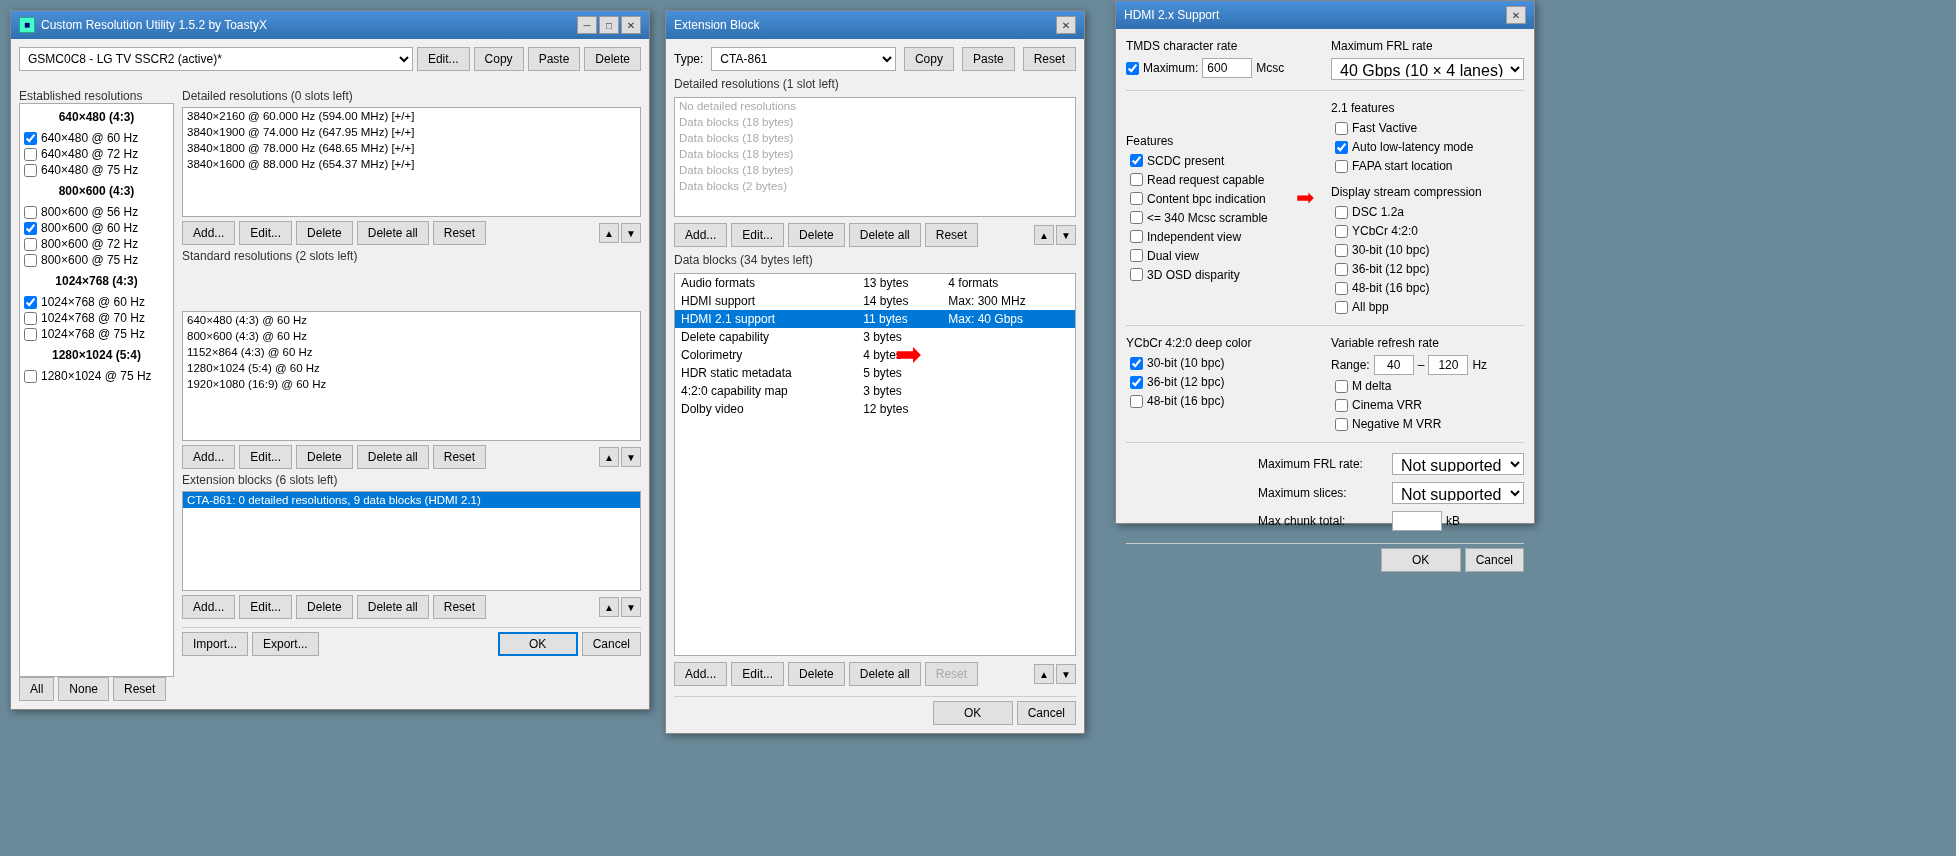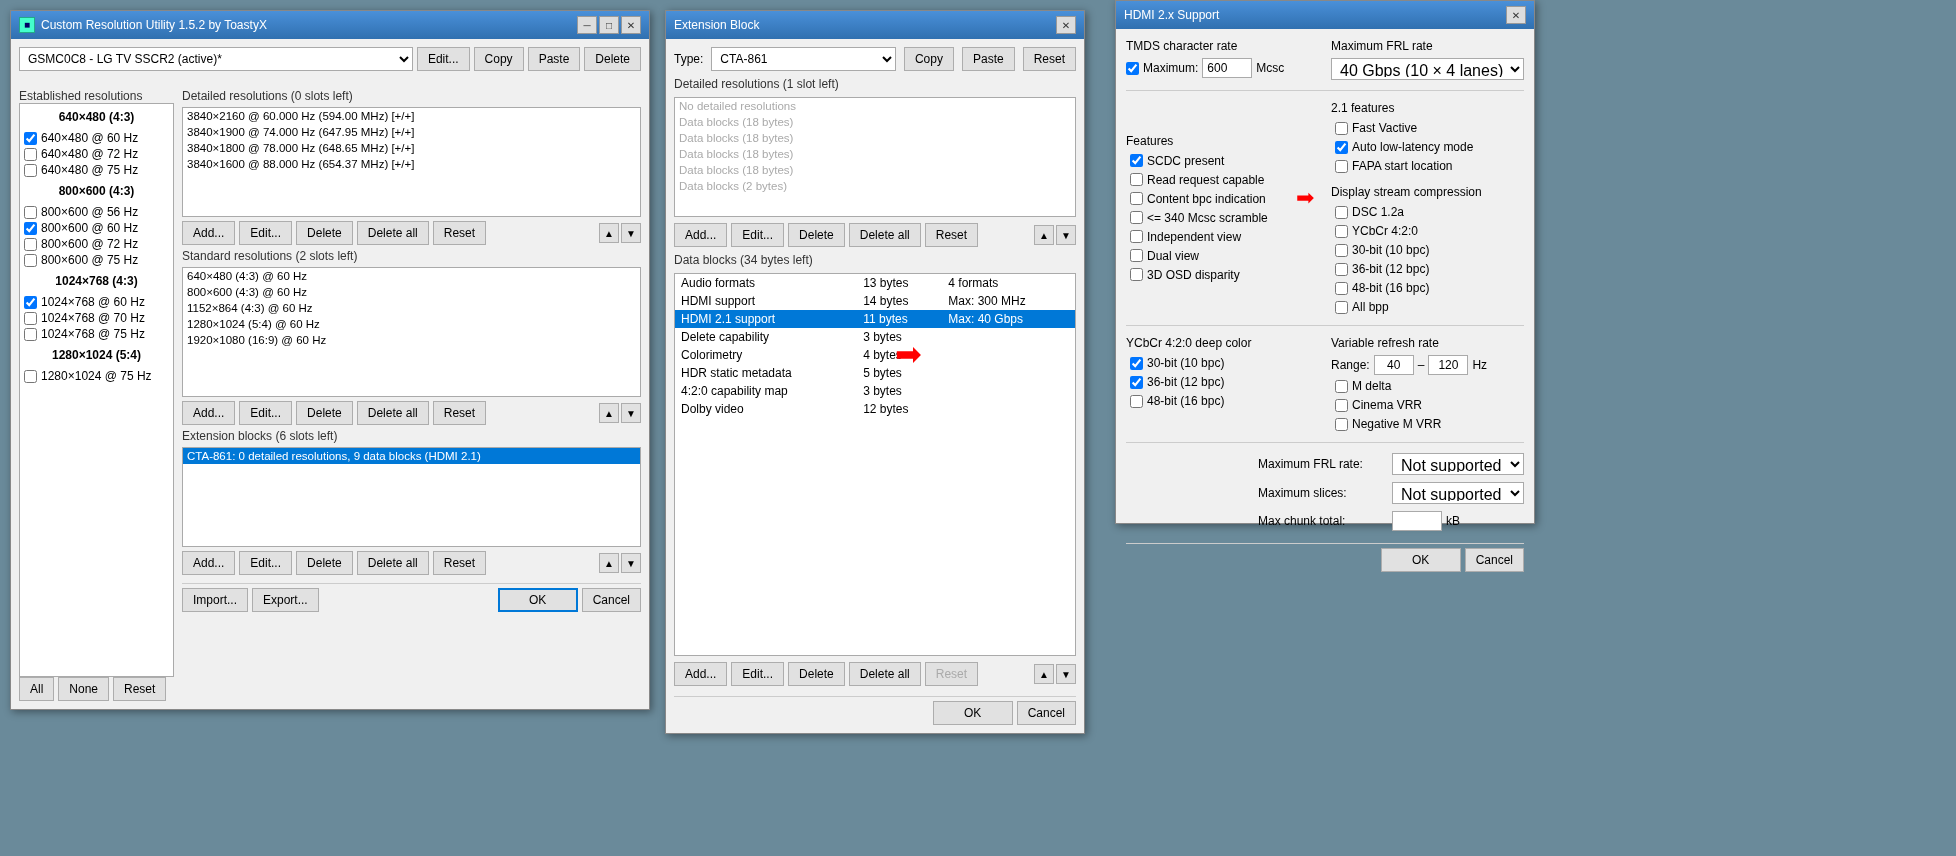--- a/index.html
+++ b/index.html
@@ -430,21 +430,21 @@
           <button class="btn">Delete</button>
           <button class="btn">Delete all</button>
           <button class="btn">Reset</button>
           <span style="margin-left:auto; display:flex; gap:2px;">
             <div class="nav-btn">▲</div>
             <div class="nav-btn">▼</div>
           </span>
         </div>
 
         <div class="panel-label">Standard resolutions (2 slots left)</div>
-        <div class="list-box" style="height:130px; flex:none;">
+        <div class="list-box" style="height:130px; flex:none;margin-top:44px;">
           <div class="list-box-item">640×480 (4:3) @ 60 Hz</div>
           <div class="list-box-item">800×600 (4:3) @ 60 Hz</div>
           <div class="list-box-item">1152×864 (4:3) @ 60 Hz</div>
           <div class="list-box-item">1280×1024 (5:4) @ 60 Hz</div>
           <div class="list-box-item">1920×1080 (16:9) @ 60 Hz</div>
         </div>
         <div class="btn-row">
           <button class="btn">Add...</button>
           <button class="btn">Edit...</button>
           <button class="btn">Delete</button>

